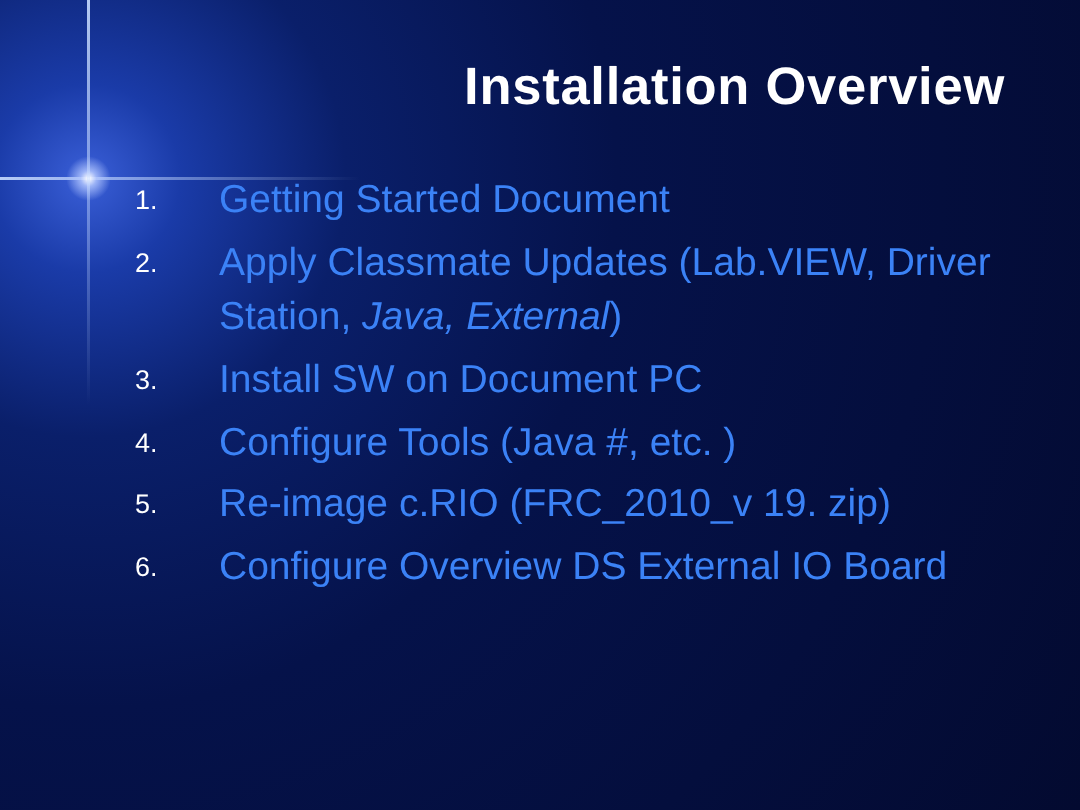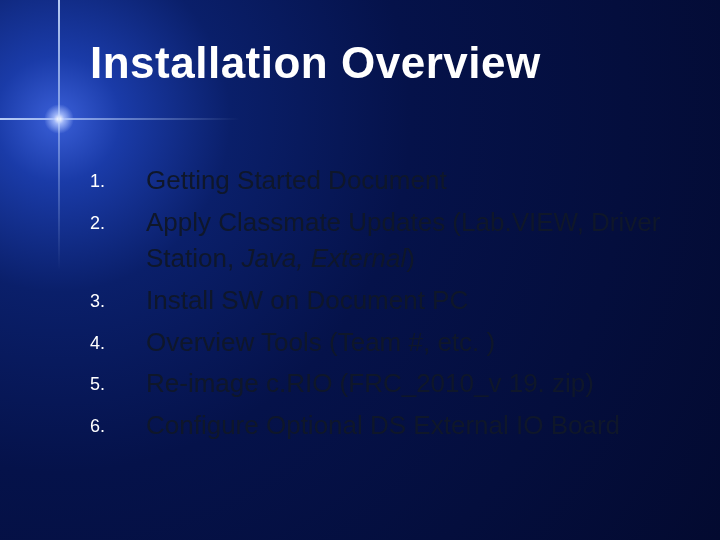--- a/index.html
+++ b/index.html
@@ -37,25 +37,26 @@
     background: radial-gradient(circle, #ffffff 0%, rgba(180,200,255,0.8) 25%, rgba(100,140,255,0) 70%);
     border-radius: 50%;
   }
   .slide {
     position: absolute;
     top: 0; left: 0;
     width: 720px; height: 540px;
     padding: 38px 50px 40px 90px;
   }
   .title {
-    font-size: 44px;
+    font-size: 35px;
     font-weight: bold;
     color: #ffffff;
-    margin-bottom: 75px;
+    margin-bottom: 37px;
     letter-spacing: 0.5px;
+    text-align: right;
   }
   .list {
     display: flex;
     flex-direction: column;
     gap: 6px;
   }
   .item {
     display: flex;
     align-items: flex-start;
     font-size: 26px;
@@ -63,21 +64,21 @@
   }
   .num {
     min-width: 56px;
     font-family: Verdana, Geneva, sans-serif;
     font-size: 18px;
     padding-top: 6px;
     color: #ffffff;
   }
   .text {
     flex: 1;
-    color: #0f172a;
+    color: #3b82f6;
   }
   .text .italic {
     font-style: italic;
   }
 </style>
 </head>
 <body>
 
 <div class="flare">
   <div class="star"></div>
@@ -93,24 +94,24 @@
     <div class="item">
       <div class="num">2.</div>
       <div class="text">Apply Classmate Updates (Lab.VIEW, Driver Station, <span class="italic">Java, External</span>)</div>
     </div>
     <div class="item">
       <div class="num">3.</div>
       <div class="text">Install SW on Document PC</div>
     </div>
     <div class="item">
       <div class="num">4.</div>
-      <div class="text">Overview Tools (Team #, etc. )</div>
+      <div class="text">Configure Tools (Java #, etc. )</div>
     </div>
     <div class="item">
       <div class="num">5.</div>
       <div class="text">Re-image c.RIO (FRC_2010_v 19. zip)</div>
     </div>
     <div class="item">
       <div class="num">6.</div>
-      <div class="text">Configure Optional DS External IO Board</div>
+      <div class="text">Configure Overview DS External IO Board</div>
     </div>
   </div>
 </div>
 
 </body></html>

